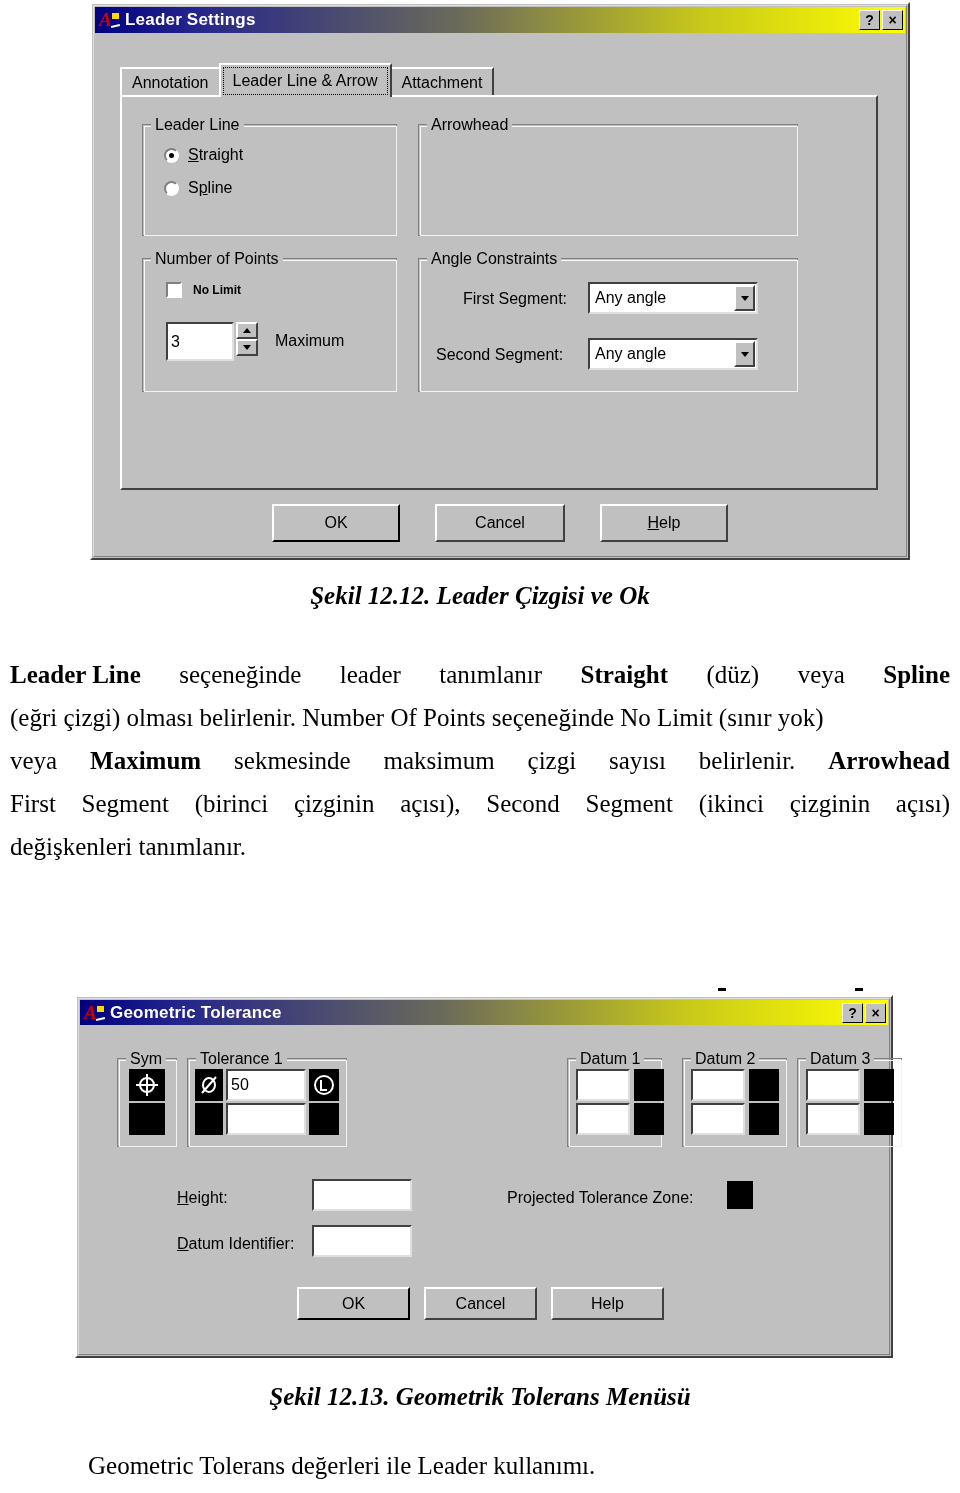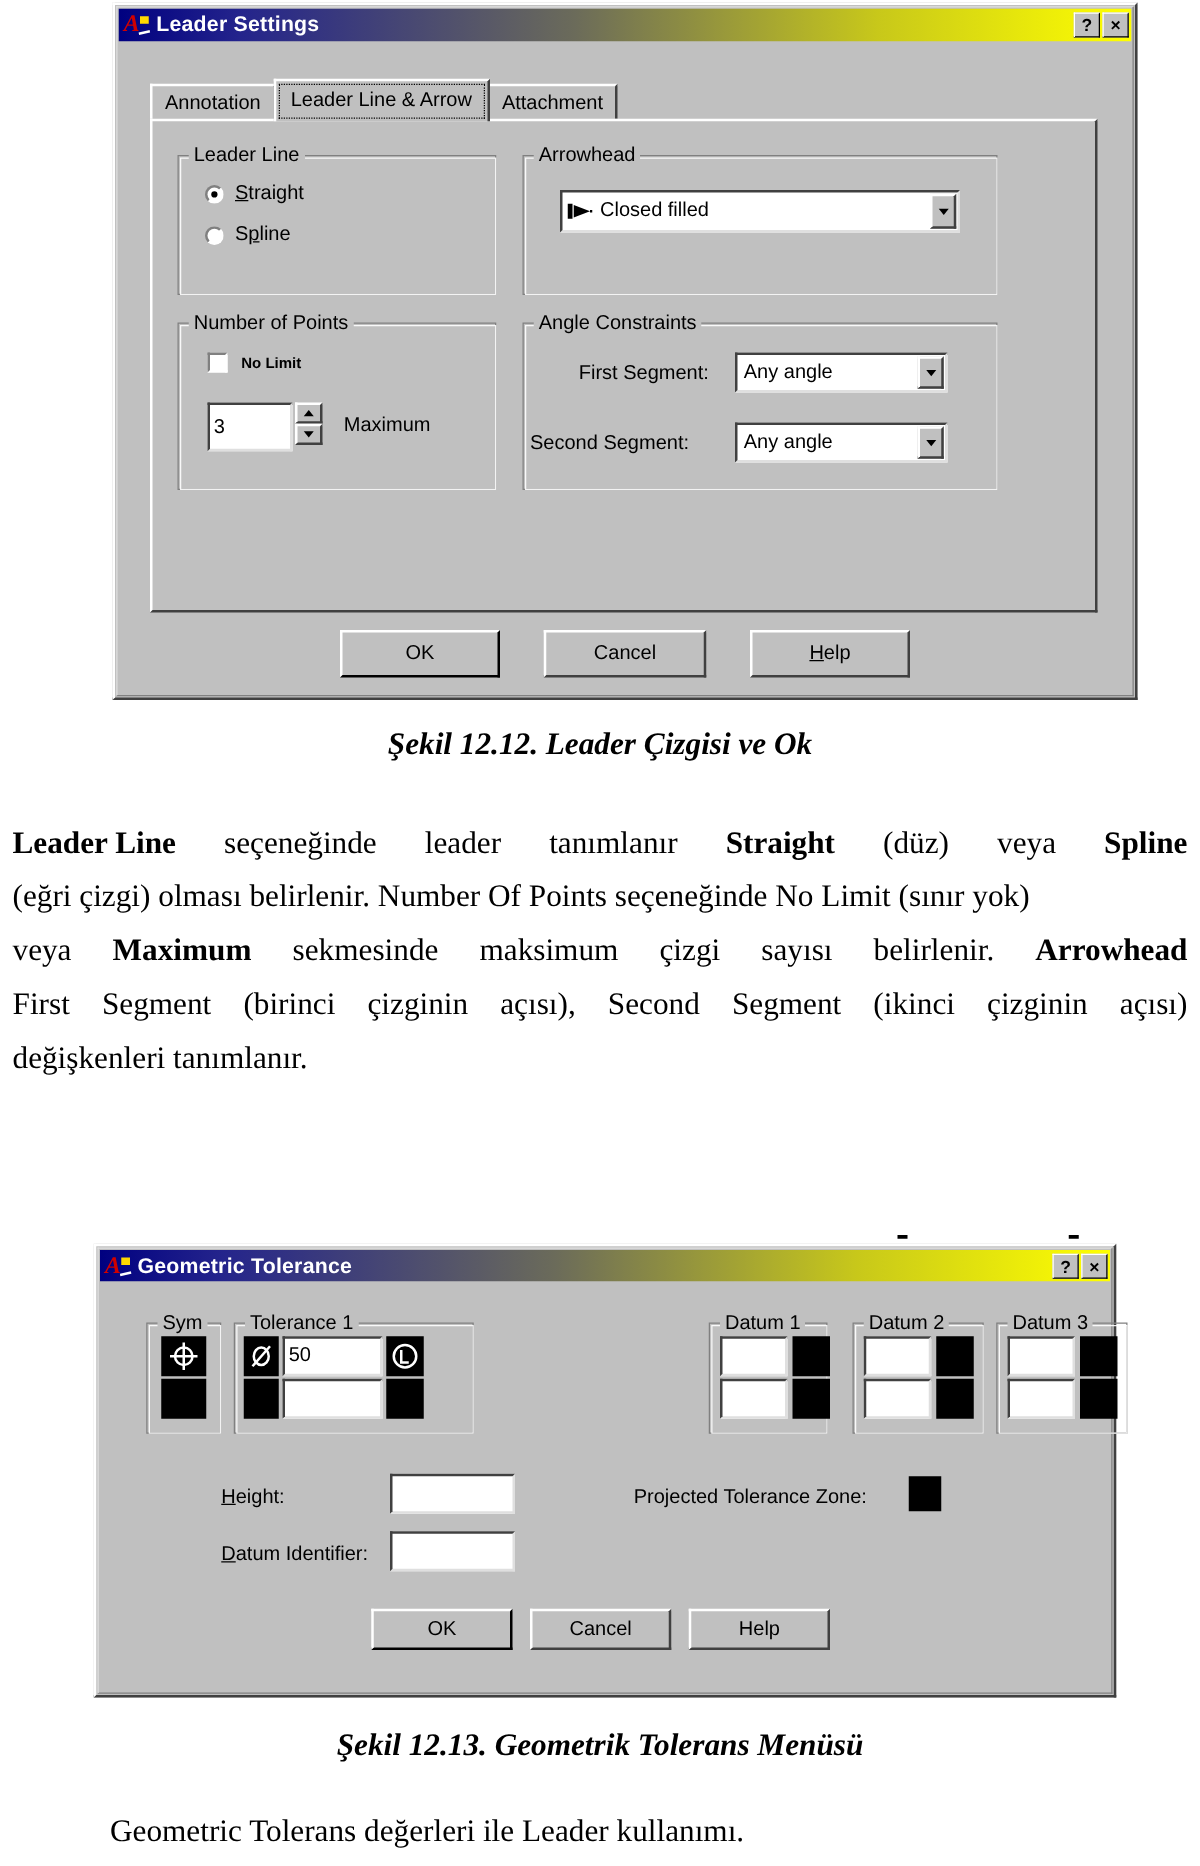--- a/index.html
+++ b/index.html
@@ -251,46 +251,33 @@
         <div class="b">
             <span class="tri-d"></span>
           </div>
       </div>
       <div class="lbl" style="left:133px;top:82px;">Maximum</div>
     </div>
 
     <div class="group" style="left:296px;top:19px;width:380px;height:120px;">
       <div class="gframe"></div>
       <div class="glabel">Arrowhead</div>
-      <div class="combo" style="left:30px;top:36px;width:320px;height:34px;">
-        <span style="width:22px;height:22px;margin-left:3px;background:#fff;display:flex;align-items:center;justify-content:center;flex:0 0 auto;">
-          <svg width="20" height="14" viewBox="0 0 20 14">
-            <rect x="0" y="1" width="4" height="12" fill="#000"></rect>
-            <polygon points="5,2 18,7 5,12" fill="#000"></polygon>
-            <rect x="18" y="6" width="2" height="2" fill="#000"></rect>
-          </svg>
-        </span>
-        <span class="ctext">Closed filled</span>
-        <span class="arrow">
-            <span class="tri-d"></span>
-          </span>
-      </div>
     </div>
 
     <div class="group" style="left:296px;top:153px;width:380px;height:142px;">
       <div class="gframe"></div>
       <div class="glabel">Angle Constraints</div>
       <div class="lbl" style="left:45px;top:40px;">First Segment:</div>
       <div class="combo" style="left:170px;top:32px;width:170px;height:32px;">
         <span class="ctext">Any angle</span>
         <span class="arrow">
             <span class="tri-d"></span>
           </span>
       </div>
-      <div class="lbl" style="left:6px;top:96px;">Second Segment:</div>
+      <div class="lbl" style="left:18px;top:96px;">Second Segment:</div>
       <div class="combo" style="left:170px;top:88px;width:170px;height:32px;">
         <span class="ctext">Any angle</span>
         <span class="arrow">
             <span class="tri-d"></span>
           </span>
       </div>
     </div>
   </div>
 
   <div class="btn def" style="left:180px;top:500px;width:128px;height:38px;">OK</div>
@@ -363,21 +350,21 @@
     <div class="symbtn" style="left:12px;top:19px;width:36px;height:32px;">
       <svg width="24" height="24" viewBox="0 0 24 24">
         <circle cx="12" cy="12" r="7" fill="none" stroke="#fff" stroke-width="2"></circle>
         <line x1="12" y1="1" x2="12" y2="23" stroke="#fff" stroke-width="2"></line>
         <line x1="1" y1="12" x2="23" y2="12" stroke="#fff" stroke-width="2"></line>
       </svg>
     </div>
     <div class="symbtn" style="left:12px;top:53px;width:36px;height:32px;"></div>
   </div>
 
-  <div class="group" style="left:110px;top:53px;width:192px;height:97px;">
+  <div class="group" style="left:110px;top:53px;width:160px;height:97px;">
     <div class="gframe"></div>
     <div class="glabel">Tolerance 1</div>
     <div class="symbtn" style="left:8px;top:19px;width:28px;height:32px;">
       <svg width="20" height="22" viewBox="0 0 20 22">
         <ellipse cx="10" cy="11" rx="6" ry="7" fill="none" stroke="#fff" stroke-width="2"></ellipse>
         <line x1="3" y1="19" x2="17" y2="3" stroke="#fff" stroke-width="2"></line>
       </svg>
     </div>
     <div class="field" style="left:39px;top:19px;width:80px;height:32px;">50</div>
     <div class="symbtn" style="left:122px;top:19px;width:30px;height:32px;">

